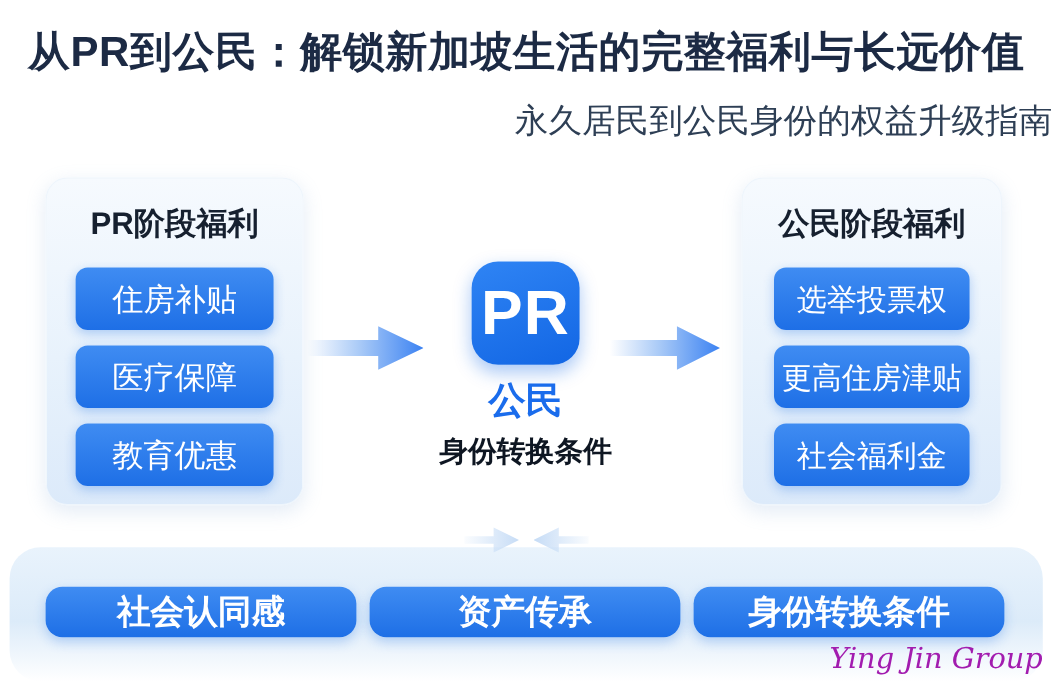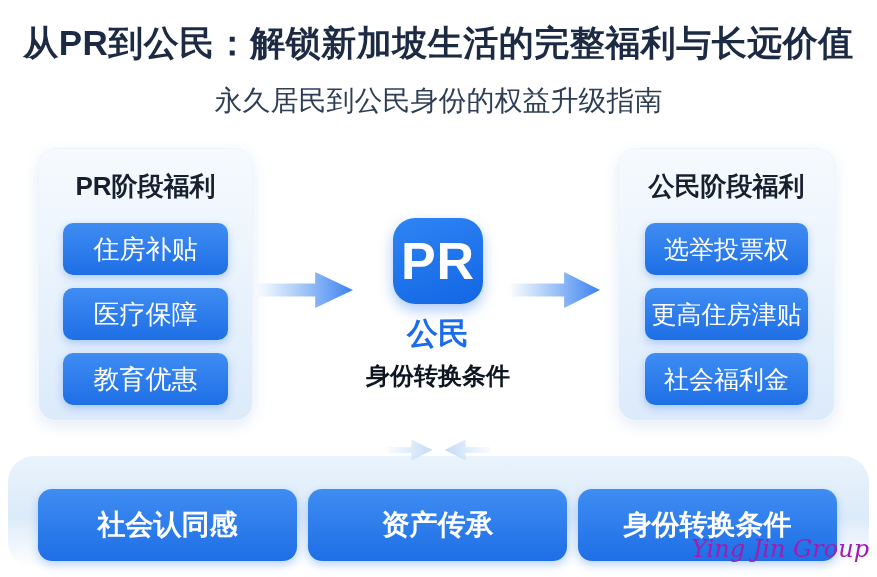--- a/index.html
+++ b/index.html
@@ -20,21 +20,21 @@
     text-align: center;
     font-size: 35px;
     font-weight: bold;
     color: #1c2a44;
     letter-spacing: 0.5px;
   }
   .subtitle {
     position: absolute;
     top: 82px; left: 0;
     width: 100%;
-    text-align: center;
+    text-align: right;
     font-size: 28px;
     font-weight: 500;
     color: #2e3f55;
   }
 
   
   .stage-panel {
     position: absolute;
     top: 148px;
     width: 215px;
@@ -163,21 +163,21 @@
   .bottom-buttons {
     position: absolute;
     left: 38px;
     top: 489px;
     width: 799px;
     display: flex;
     gap: 11px;
   }
   .bottom-button {
     flex: 1;
-    height: 72px;
+    height: 42px;
     border-radius: 14px;
     background: linear-gradient(180deg, #3f8cf2 0%, #1e6fe6 100%);
     color: #ffffff;
     font-size: 28px;
     font-weight: bold;
     display: flex;
     align-items: center;
     justify-content: center;
     box-shadow: 0 4px 10px rgba(30, 111, 230, 0.28);
     cursor: pointer;

